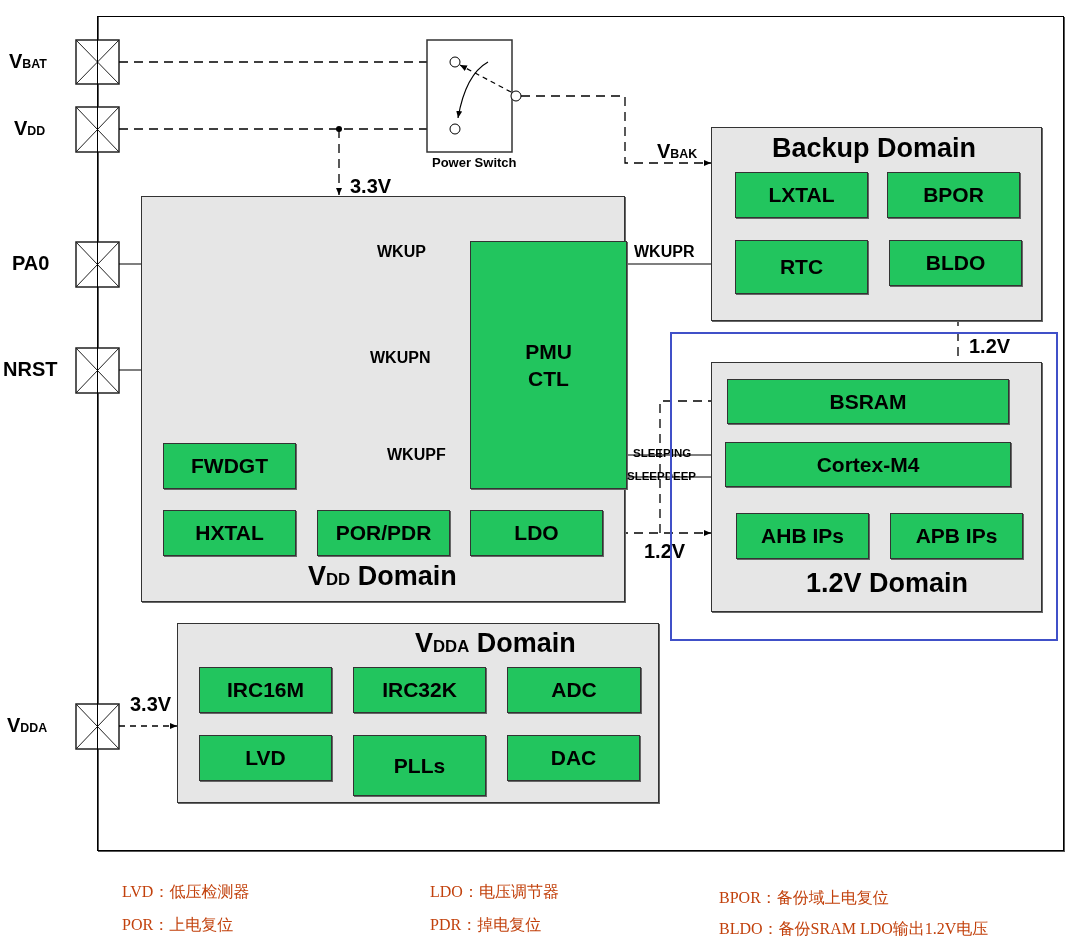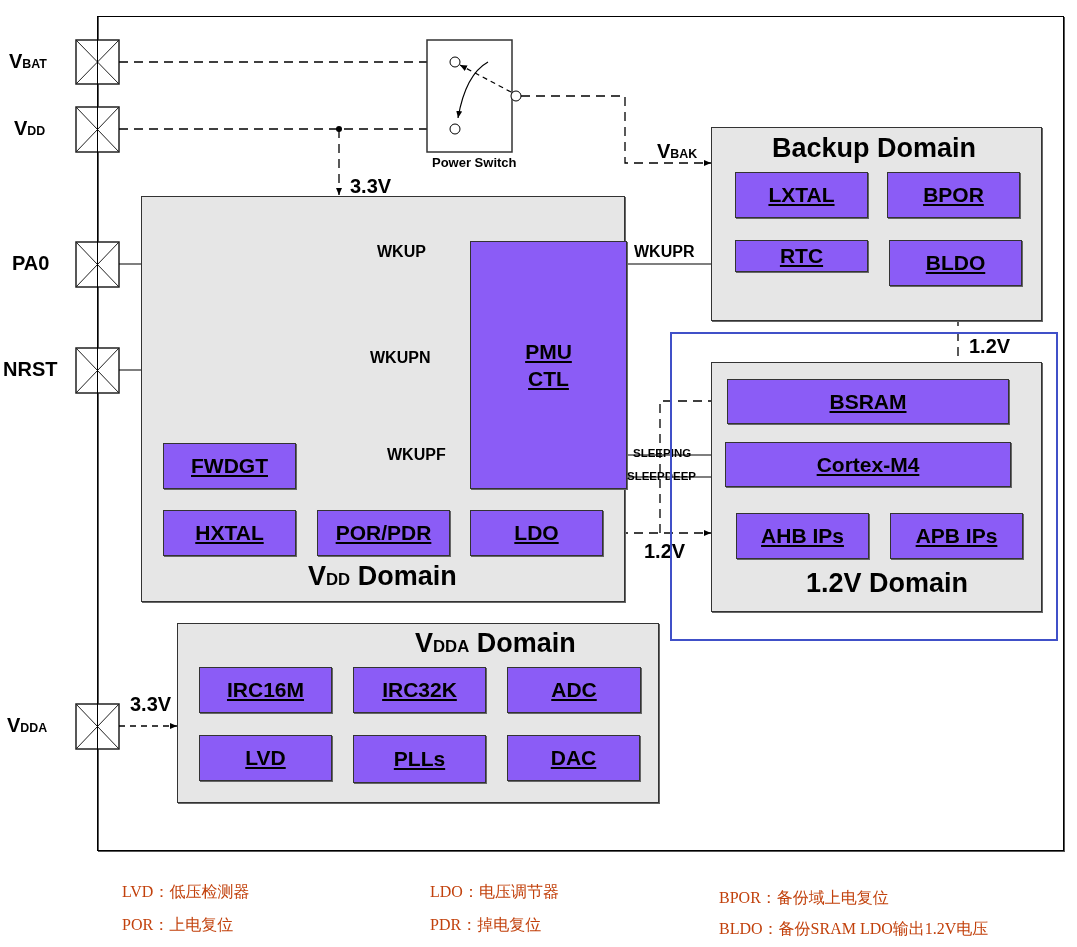--- a/index.html
+++ b/index.html
@@ -2,23 +2,23 @@
 <html><head>
 <meta charset="utf-8">
 <style>
   html, body { margin:0; padding:0; background:#ffffff; }
   body { width:1077px; height:947px; position:relative; overflow:hidden;
          font-family:"Liberation Sans", sans-serif; color:#000; }
   .abs { position:absolute; box-sizing:border-box; }
   svg.wires { position:absolute; left:0; top:0; }
   .outer { border:1.5px solid #000; box-shadow:1px 1px 0 #555; background:transparent; }
   .domain { background:#e6e6e6; border:1.5px solid #333; box-shadow:1px 1px 0 #666; }
-  .blk { background:#8b5cf6; border:1.5px solid #333; box-shadow:1px 1px 0 #666;
+  .blk { background:#22c55e; border:1.5px solid #333; box-shadow:1px 1px 0 #666;
          display:flex; align-items:center; justify-content:center;
-         font-weight:bold; font-size:21px;text-decoration:underline; }
+         font-weight:bold; font-size:21px; }
   .dtitle { font-weight:bold; font-size:27px; white-space:nowrap; }
   .pinlbl { font-weight:bold; font-size:20px; white-space:nowrap; }
   .pinlbl small, .dtitle small { font-size:0.62em; }
   .sig { font-weight:bold; font-size:16px; white-space:nowrap; }
   .sig-sm { font-weight:bold; font-size:11.5px; white-space:nowrap; background:transparent; }
   .volt { font-weight:bold; font-size:20px; white-space:nowrap; }
   .pwlbl { font-weight:bold; font-size:13px; white-space:nowrap; }
   .legend { font-size:16px; color:#c2410c; white-space:nowrap; font-family:Liberation Serif, serif; }
   .hl { border:2.5px solid #4050c8; }
   .pmu { flex-direction:column; line-height:27px; }
@@ -109,21 +109,21 @@
 <div class="abs volt" style="left:969px; top:335px;">1.2V</div>
 <div class="abs volt" style="left:644px; top:540px;">1.2V</div>
 <div class="abs volt" style="left:130px; top:693px;">3.3V</div>
 
 <div class="abs pinlbl" style="left:657px; top:140px;"><span>V</span><small>BAK</small></div>
 
 <div class="abs domain" style="left:711px; top:127px; width:331px; height:194px;"></div>
 <div class="abs dtitle" style="left:772px; top:133px;">Backup Domain</div>
 <div class="abs blk" style="left:735px; top:172px; width:133px; height:46px;">LXTAL</div>
 <div class="abs blk" style="left:887px; top:172px; width:133px; height:46px;">BPOR</div>
-<div class="abs blk" style="left:735px; top:240px; width:133px; height:32px;">RTC</div>
+<div class="abs blk" style="left:735px; top:240px; width:133px; height:54px;">RTC</div>
 <div class="abs blk" style="left:889px; top:240px; width:133px; height:46px;">BLDO</div>
 
 <div class="abs domain" style="left:141px; top:196px; width:484px; height:406px;"></div>
 <div class="abs blk pmu" style="left:470px; top:241px; width:157px; height:248px;">
   <span>PMU</span>
   <span>CTL</span>
 </div>
 <div class="abs blk" style="left:163px; top:443px; width:133px; height:46px;">FWDGT</div>
 <div class="abs blk" style="left:163px; top:510px; width:133px; height:46px;">HXTAL</div>
 <div class="abs blk" style="left:317px; top:510px; width:133px; height:46px;">POR/PDR</div>
@@ -144,21 +144,21 @@
 <div class="abs blk" style="left:890px; top:513px; width:133px; height:46px;">APB IPs</div>
 <div class="abs dtitle" style="left:806px; top:568px;">1.2V Domain</div>
 <div class="abs hl" style="left:670px; top:332px; width:388px; height:309px;"></div>
 
 <div class="abs domain" style="left:177px; top:623px; width:482px; height:180px;"></div>
 <div class="abs dtitle" style="left:415px; top:628px;"><span>V</span><small>DDA</small><span> Domain</span></div>
 <div class="abs blk" style="left:199px; top:667px; width:133px; height:46px;">IRC16M</div>
 <div class="abs blk" style="left:353px; top:667px; width:133px; height:46px;">IRC32K</div>
 <div class="abs blk" style="left:507px; top:667px; width:134px; height:46px;">ADC</div>
 <div class="abs blk" style="left:199px; top:735px; width:133px; height:46px;">LVD</div>
-<div class="abs blk" style="left:353px; top:735px; width:133px; height:48px;">PLLs</div>
+<div class="abs blk" style="left:353px; top:735px; width:133px; height:61px;">PLLs</div>
 <div class="abs blk" style="left:507px; top:735px; width:133px; height:46px;">DAC</div>
 
 <div class="abs legend" style="left:122px; top:882px;"><span>LVD</span><span>：低压检测器</span></div>
 <div class="abs legend" style="left:122px; top:915px;"><span>POR</span><span>：上电复位</span></div>
 <div class="abs legend" style="left:430px; top:882px;"><span>LDO</span><span>：电压调节器</span></div>
 <div class="abs legend" style="left:430px; top:915px;"><span>PDR</span><span>：掉电复位</span></div>
 <div class="abs legend" style="left:719px; top:888px;"><span>BPOR</span><span>：备份域上电复位</span></div>
 <div class="abs legend" style="left:719px; top:919px;"><span>BLDO</span><span>：备份SRAM LDO输出1.2V电压</span></div>
 
 </body></html>

